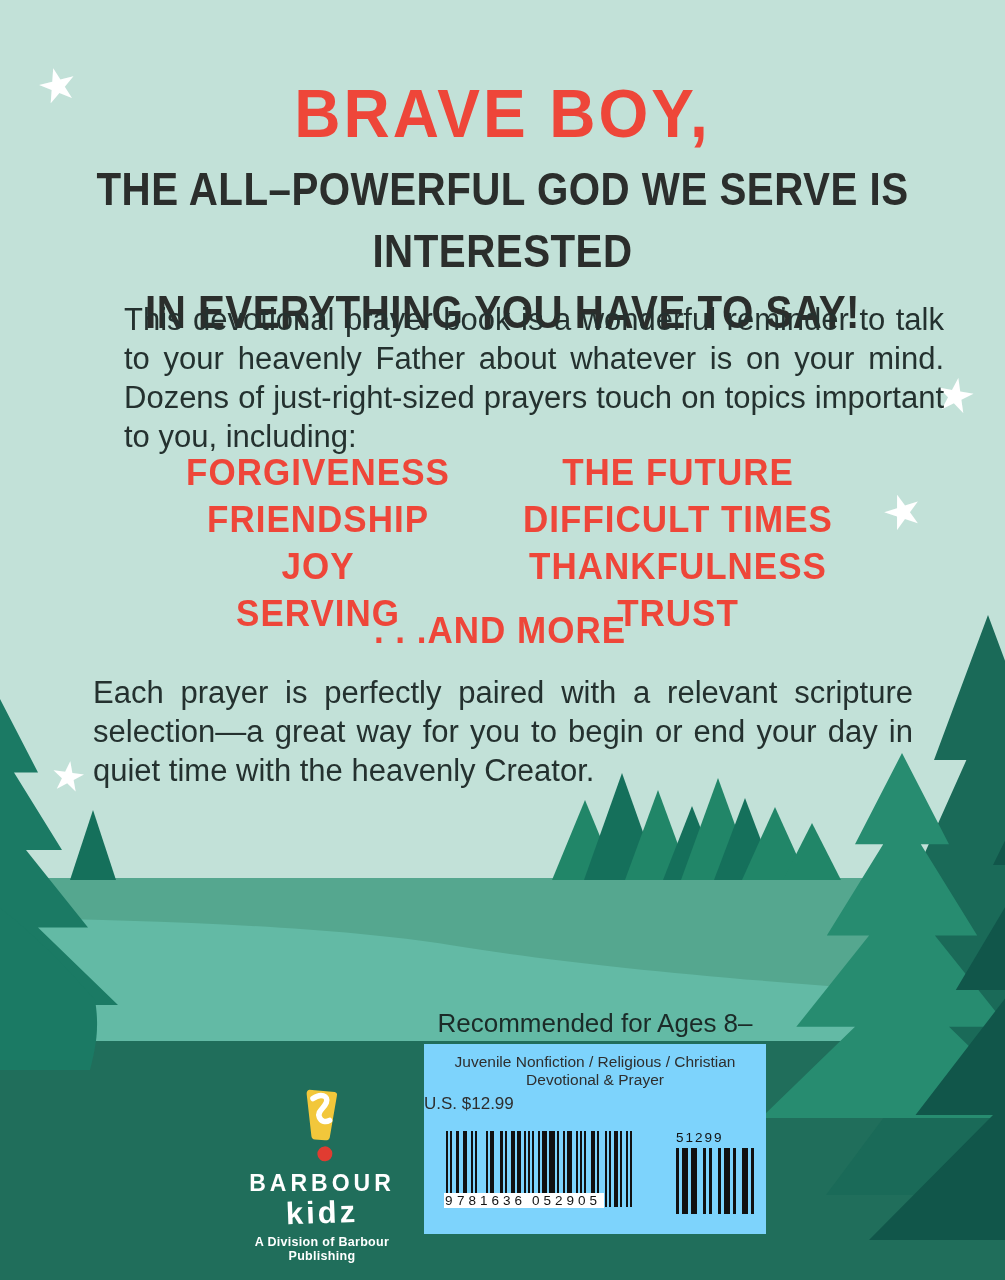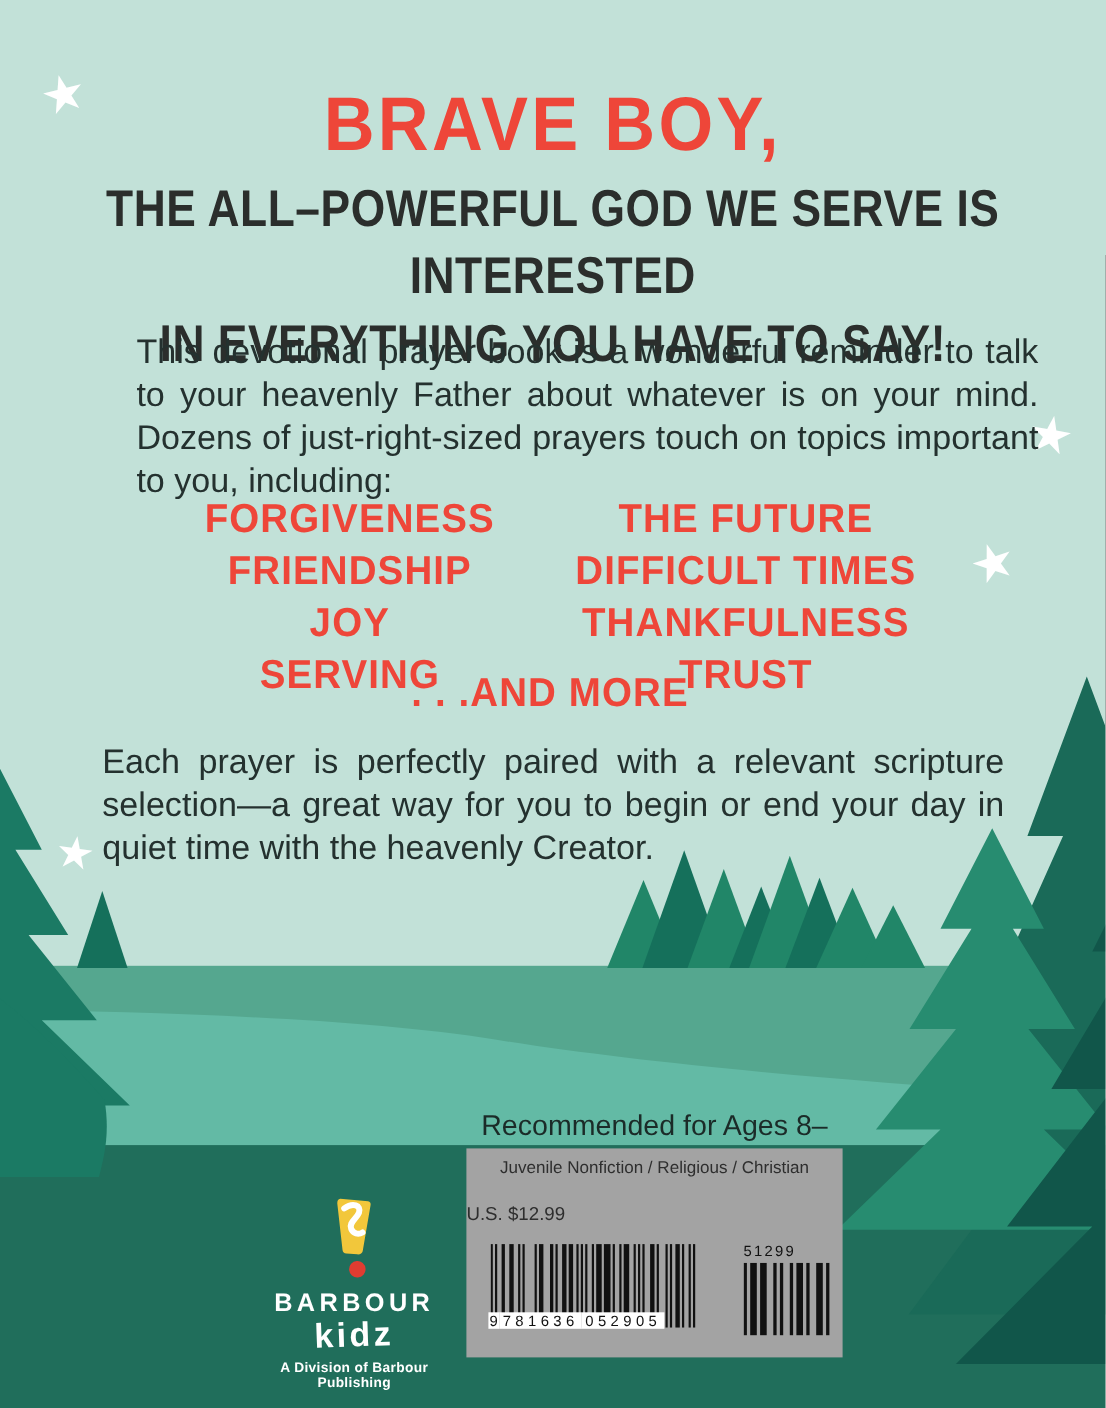--- a/index.html
+++ b/index.html
@@ -42,21 +42,21 @@
   .star{
     color:#fff;font-size:46px;line-height:46px;width:50px;height:50px;
     text-align:center;
   }
   
   .age-rec{
     left:424px;top:1008px;width:342px;text-align:center;
     font-size:26px;
   }
   .sales-box{
-    left:424px;top:1044px;width:342px;height:190px;background:#a3a3a3;
+    left:424px;top:1044px;width:342px;height:190px;background:#7dd3fc;
     color:#2e2e2e;
   }
   .cat-line{position:absolute;left:0;width:342px;text-align:center;font-size:15.5px;}
   .cat-1{top:9px;}
   .cat-2{top:27px;}
   .price{position:absolute;left:0;top:50px;width:342px;text-align:left;font-size:17px;}
   .isbn{position:absolute;left:22px;top:63px;font-size:19.5px;letter-spacing:0.5px;}
   .barcode-main{position:absolute;left:22px;top:87px;width:200px;height:76px;font-size:0;white-space:nowrap;overflow:hidden;}
   .barcode-digits{position:absolute;left:30px;top:149px;width:200px;font-size:13.5px;color:#111;}
   .bd-group{background:#fff;padding:0 3px;letter-spacing:4px;display:inline-block;}
@@ -122,20 +122,21 @@
       <path d="M-10,300 C30,330 60,360 95,400 C100,430 95,450 90,470 L-10,470 Z" fill="#1B7A64"></path>
       <polygon points="988.0,15.0 934.0,160.0 966.4,160.0 901.6,305.0 950.2,305.0 866.5,450.0 934.0,450.0 826.0,595.0 1150.0,595.0 1042.0,450.0 1109.5,450.0 1025.8,305.0 1074.4,305.0 1009.6,160.0 1042.0,160.0" fill="#1A6A58"></polygon>
       <polygon points="902.0,153.0 855.0,244.3 883.2,244.3 826.8,335.5 869.1,335.5 796.3,426.8 855.0,426.8 761.0,518.0 1043.0,518.0 949.0,426.8 1007.8,426.8 934.9,335.5 977.2,335.5 920.8,244.3 949.0,244.3" fill="#278C70"></polygon>
       <polygon points="1055.0,140.0 993.0,265.0 1030.2,265.0 955.8,390.0 1011.6,390.0 915.5,515.0 993.0,515.0 869.0,640.0 1241.0,640.0 1117.0,515.0 1194.5,515.0 1098.4,390.0 1154.2,390.0 1079.8,265.0 1117.0,265.0" fill="#11564A"></polygon>
     </svg>
 
   <div class="abs age-rec" style="color: rgb(27, 43, 40);">Recommended for Ages 8–12</div>
 
   <div class="abs sales-box">
     <div class="cat-line cat-1">Juvenile Nonfiction / Religious / Christian</div>
+    <div class="cat-line cat-2">Devotional &amp; Prayer</div>
     <div class="price">U.S. $12.99</div>
     <div class="barcode-main" id="main-barcode"><span style="display:inline-block;vertical-align:top;height:76px;width:2.1px;background:#111;"></span><span style="display:inline-block;vertical-align:top;height:76px;width:2.1px;"></span><span style="display:inline-block;vertical-align:top;height:76px;width:2.1px;background:#111;"></span><span style="display:inline-block;vertical-align:top;height:76px;width:4.2px;"></span><span style="display:inline-block;vertical-align:top;height:76px;width:2.1px;background:#111;"></span><span style="display:inline-block;vertical-align:top;height:76px;width:4.2px;"></span><span style="display:inline-block;vertical-align:top;height:76px;width:4.2px;background:#111;"></span><span style="display:inline-block;vertical-align:top;height:76px;width:4.2px;"></span><span style="display:inline-block;vertical-align:top;height:76px;width:2.1px;background:#111;"></span><span style="display:inline-block;vertical-align:top;height:76px;width:2.1px;"></span><span style="display:inline-block;vertical-align:top;height:76px;width:2.1px;background:#111;"></span><span style="display:inline-block;vertical-align:top;height:76px;width:8.4px;"></span><span style="display:inline-block;vertical-align:top;height:76px;width:2.1px;background:#111;"></span><span style="display:inline-block;vertical-align:top;height:76px;width:2.1px;"></span><span style="display:inline-block;vertical-align:top;height:76px;width:4.2px;background:#111;"></span><span style="display:inline-block;vertical-align:top;height:76px;width:6.300000000000001px;"></span><span style="display:inline-block;vertical-align:top;height:76px;width:2.1px;background:#111;"></span><span style="display:inline-block;vertical-align:top;height:76px;width:2.1px;"></span><span style="display:inline-block;vertical-align:top;height:76px;width:2.1px;background:#111;"></span><span style="display:inline-block;vertical-align:top;height:76px;width:4.2px;"></span><span style="display:inline-block;vertical-align:top;height:76px;width:4.2px;background:#111;"></span><span style="display:inline-block;vertical-align:top;height:76px;width:2.1px;"></span><span style="display:inline-block;vertical-align:top;height:76px;width:4.2px;background:#111;"></span><span style="display:inline-block;vertical-align:top;height:76px;width:2.1px;"></span><span style="display:inline-block;vertical-align:top;height:76px;width:2.1px;background:#111;"></span><span style="display:inline-block;vertical-align:top;height:76px;width:2.1px;"></span><span style="display:inline-block;vertical-align:top;height:76px;width:2.1px;background:#111;"></span><span style="display:inline-block;vertical-align:top;height:76px;width:2.1px;"></span><span style="display:inline-block;vertical-align:top;height:76px;width:2.1px;background:#111;"></span><span style="display:inline-block;vertical-align:top;height:76px;width:4.2px;"></span><span style="display:inline-block;vertical-align:top;height:76px;width:2.1px;background:#111;"></span><span style="display:inline-block;vertical-align:top;height:76px;width:2.1px;"></span><span style="display:inline-block;vertical-align:top;height:76px;width:4.2px;background:#111;"></span><span style="display:inline-block;vertical-align:top;height:76px;width:2.1px;"></span><span style="display:inline-block;vertical-align:top;height:76px;width:6.300000000000001px;background:#111;"></span><span style="display:inline-block;vertical-align:top;height:76px;width:2.1px;"></span><span style="display:inline-block;vertical-align:top;height:76px;width:2.1px;background:#111;"></span><span style="display:inline-block;vertical-align:top;height:76px;width:4.2px;"></span><span style="display:inline-block;vertical-align:top;height:76px;width:2.1px;background:#111;"></span><span style="display:inline-block;vertical-align:top;height:76px;width:2.1px;"></span><span style="display:inline-block;vertical-align:top;height:76px;width:4.2px;background:#111;"></span><span style="display:inline-block;vertical-align:top;height:76px;width:4.2px;"></span><span style="display:inline-block;vertical-align:top;height:76px;width:2.1px;background:#111;"></span><span style="display:inline-block;vertical-align:top;height:76px;width:2.1px;"></span><span style="display:inline-block;vertical-align:top;height:76px;width:2.1px;background:#111;"></span><span style="display:inline-block;vertical-align:top;height:76px;width:2.1px;"></span><span style="display:inline-block;vertical-align:top;height:76px;width:2.1px;background:#111;"></span><span style="display:inline-block;vertical-align:top;height:76px;width:4.2px;"></span><span style="display:inline-block;vertical-align:top;height:76px;width:4.2px;background:#111;"></span><span style="display:inline-block;vertical-align:top;height:76px;width:2.1px;"></span><span style="display:inline-block;vertical-align:top;height:76px;width:2.1px;background:#111;"></span><span style="display:inline-block;vertical-align:top;height:76px;width:6.300000000000001px;"></span><span style="display:inline-block;vertical-align:top;height:76px;width:2.1px;background:#111;"></span><span style="display:inline-block;vertical-align:top;height:76px;width:2.1px;"></span><span style="display:inline-block;vertical-align:top;height:76px;width:2.1px;background:#111;"></span><span style="display:inline-block;vertical-align:top;height:76px;width:2.1px;"></span><span style="display:inline-block;vertical-align:top;height:76px;width:4.2px;background:#111;"></span><span style="display:inline-block;vertical-align:top;height:76px;width:2.1px;"></span><span style="display:inline-block;vertical-align:top;height:76px;width:2.1px;background:#111;"></span><span style="display:inline-block;vertical-align:top;height:76px;width:4.2px;"></span><span style="display:inline-block;vertical-align:top;height:76px;width:2.1px;background:#111;"></span><span style="display:inline-block;vertical-align:top;height:76px;width:2.1px;"></span><span style="display:inline-block;vertical-align:top;height:76px;width:2.1px;background:#111;"></span></div>
     <div class="barcode-digits">
       <span class="bd-first">9</span><span class="bd-group">781636</span><span class="bd-group">052905</span>
     </div>
     <div class="addon-label">51299</div>
     <div class="barcode-addon" id="addon-barcode"><span style="display:inline-block;vertical-align:top;height:66px;width:3px;background:#111;"></span><span style="display:inline-block;vertical-align:top;height:66px;width:3px;"></span><span style="display:inline-block;vertical-align:top;height:66px;width:6px;background:#111;"></span><span style="display:inline-block;vertical-align:top;height:66px;width:3px;"></span><span style="display:inline-block;vertical-align:top;height:66px;width:6px;background:#111;"></span><span style="display:inline-block;vertical-align:top;height:66px;width:6px;"></span><span style="display:inline-block;vertical-align:top;height:66px;width:3px;background:#111;"></span><span style="display:inline-block;vertical-align:top;height:66px;width:3px;"></span><span style="display:inline-block;vertical-align:top;height:66px;width:3px;background:#111;"></span><span style="display:inline-block;vertical-align:top;height:66px;width:6px;"></span><span style="display:inline-block;vertical-align:top;height:66px;width:3px;background:#111;"></span><span style="display:inline-block;vertical-align:top;height:66px;width:3px;"></span><span style="display:inline-block;vertical-align:top;height:66px;width:6px;background:#111;"></span><span style="display:inline-block;vertical-align:top;height:66px;width:3px;"></span><span style="display:inline-block;vertical-align:top;height:66px;width:3px;background:#111;"></span><span style="display:inline-block;vertical-align:top;height:66px;width:6px;"></span><span style="display:inline-block;vertical-align:top;height:66px;width:6px;background:#111;"></span><span style="display:inline-block;vertical-align:top;height:66px;width:3px;"></span><span style="display:inline-block;vertical-align:top;height:66px;width:3px;background:#111;"></span></div>
   </div>
 
   <div class="abs logo">

